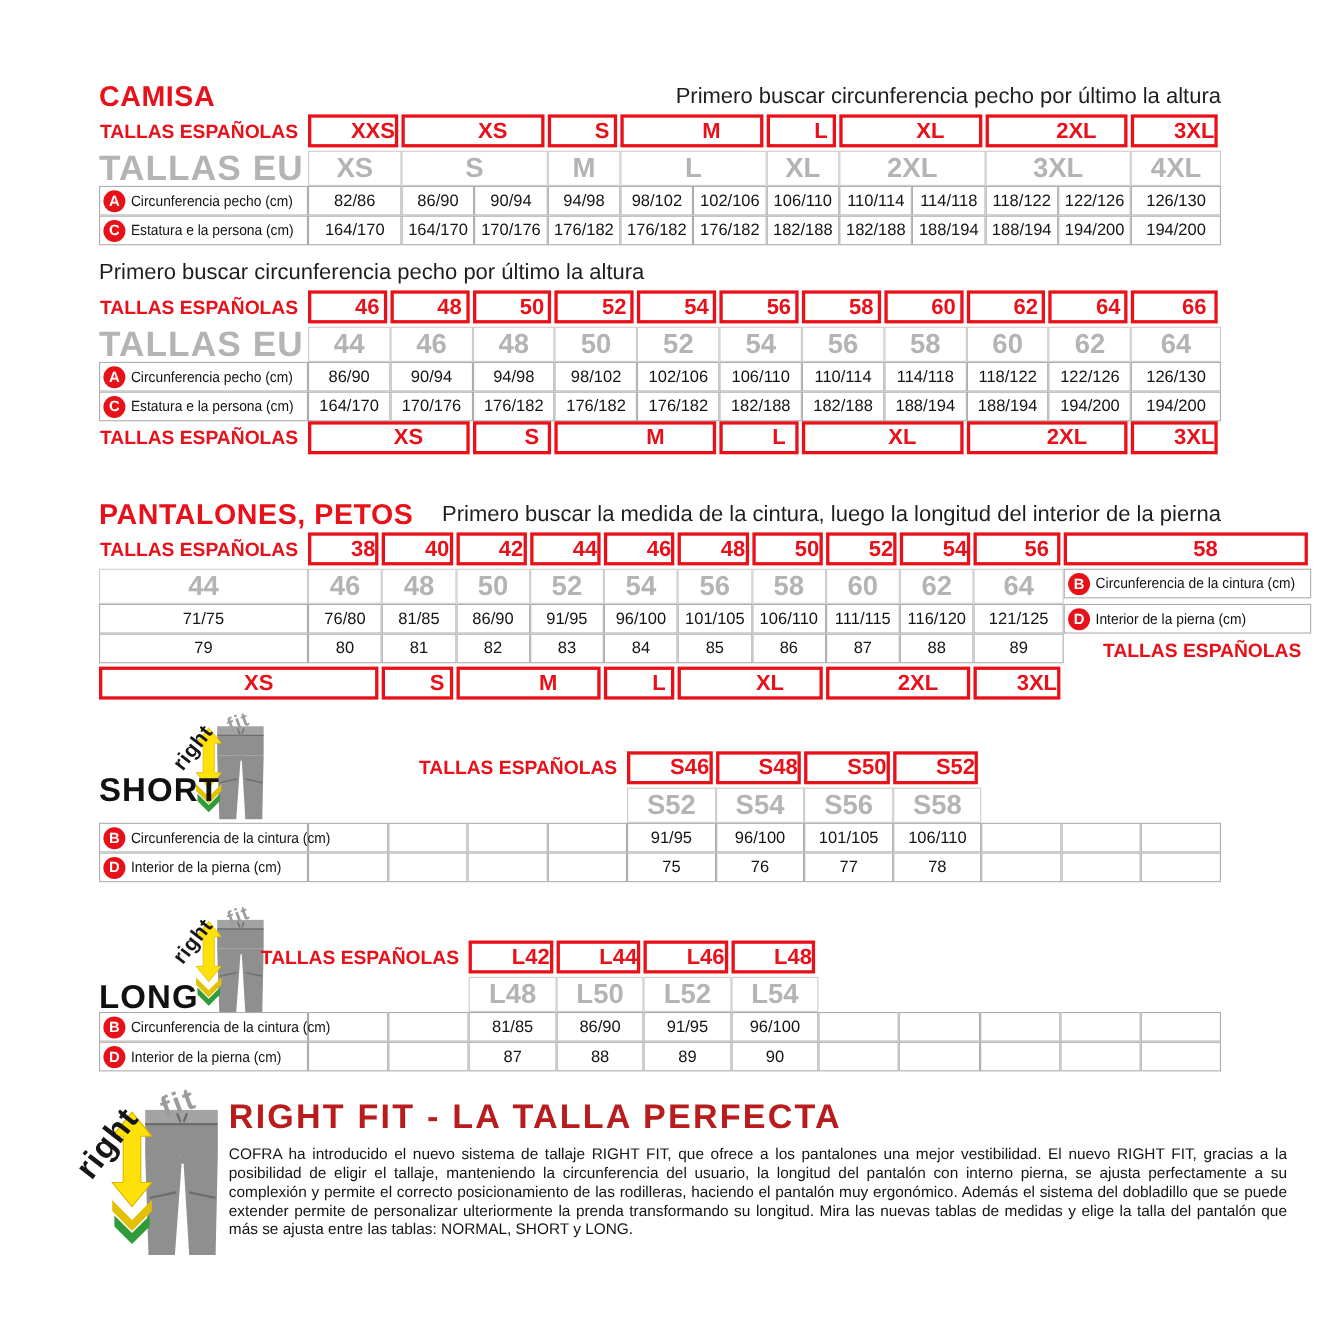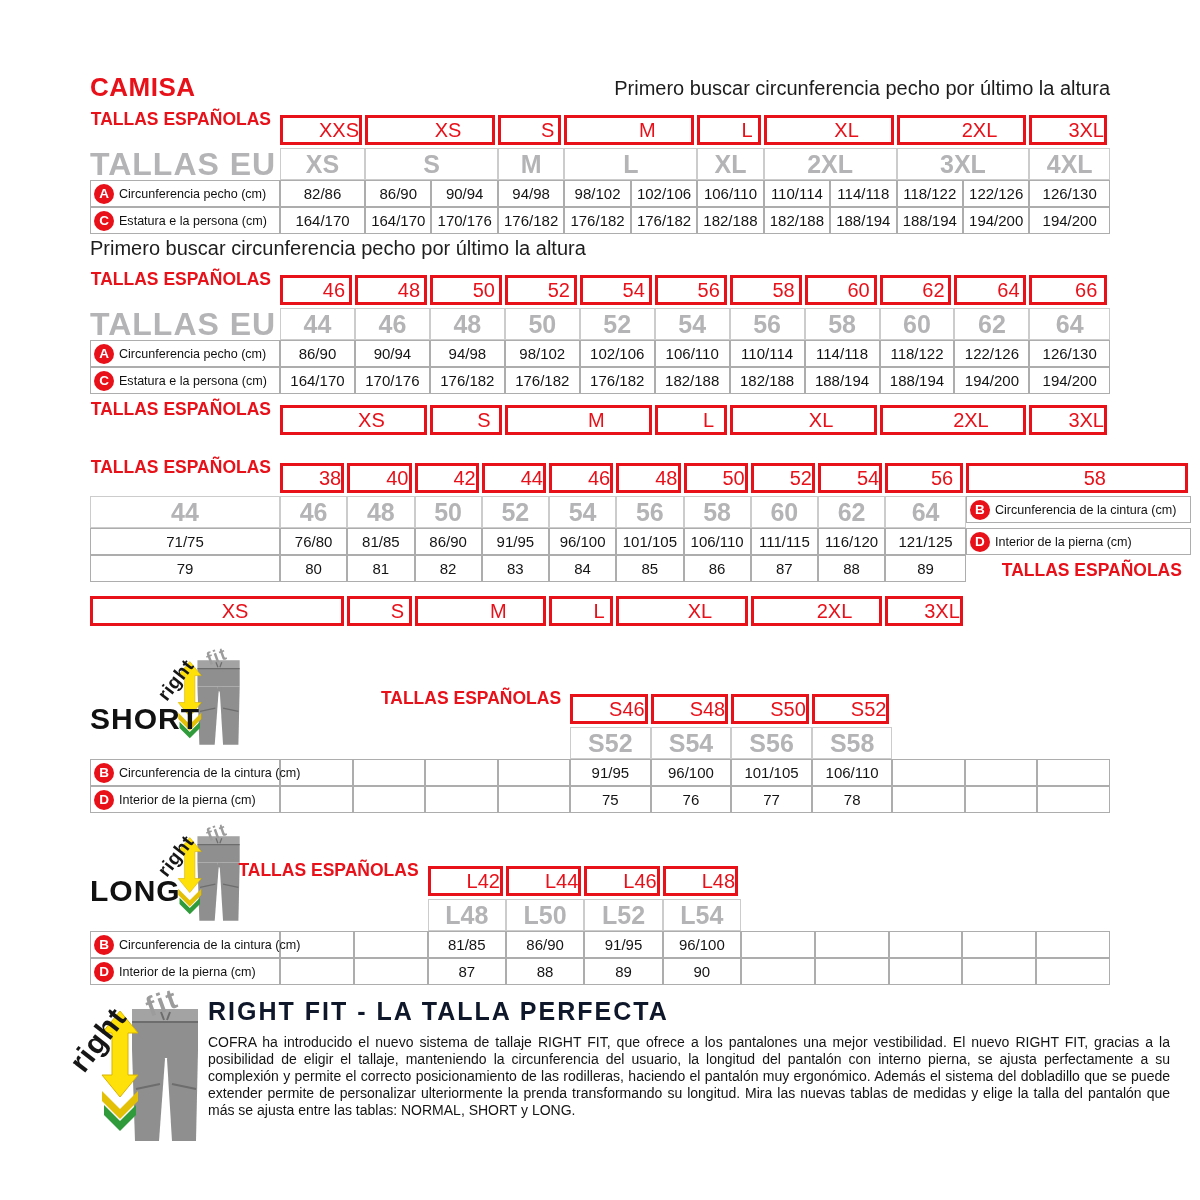--- a/index.html
+++ b/index.html
@@ -4,39 +4,39 @@
 <style>
   html,body{margin:0;padding:0;background:#fff;}
   body{width:1200px;height:1200px;position:relative;font-family:"Liberation Sans",sans-serif;color:#111;overflow:hidden;}
   .section{position:absolute;left:90px;width:1020px;}
   .sec-head{display:flex;justify-content:space-between;align-items:flex-end;height:28px;margin-bottom:4px;}
   .sec-title{color:#e8111a;font-weight:bold;font-size:26px;letter-spacing:.5px;line-height:1;}
   .sec-note{font-size:20px;color:#1d1d1d;line-height:1;padding-bottom:2px;margin-top:48px;}
   .size-table{display:grid;width:1020px;}
   .cell{display:flex;align-items:center;justify-content:center;box-sizing:border-box;}
   .stub-red{justify-content:flex-end;color:#e8111a;font-weight:bold;font-size:17.5px;padding-right:9px;height:30px;white-space:nowrap;}
-  .box-red{border:3px solid #e8111a;color:#e8111a;font-weight:normal;font-size:20px;height:30px;margin:11px 3px 3px 0;padding-left:36px;}
+  .box-red{border:3px solid #e8111a;color:#e8111a;font-weight:bold;font-size:20px;height:30px;margin:0 3px 3px 0;padding-left:36px;}
   .stub-gray{justify-content:flex-start;color:#b4b4b6;font-weight:bold;font-size:32px;letter-spacing:1px;height:32px;white-space:nowrap;}
   .cell-gray{border:1px solid #cccccc;color:#b4b4b6;font-weight:bold;font-size:25px;height:32px;}
   .stub-data{justify-content:flex-start;border:1px solid #adadad;height:27px;padding-left:3px;gap:5px;background:#fff;}
   .cell-data{border:1px solid #adadad;font-size:15px;height:27px;background:#fff;color:#141414;}
   .spacer{height:27px;}
   .badge{display:inline-flex;align-items:center;justify-content:center;width:20px;height:20px;min-width:20px;border-radius:50%;background:#e8111a;color:#fff;font-weight:bold;font-size:13.5px;}
   .lbl{font-size:13.5px;white-space:nowrap;transform:scaleX(.93);transform-origin:0 50%;}
   
   .rf-name{position:absolute;left:0;font-weight:bold;font-size:30px;color:#111;letter-spacing:1px;}
   .rf-table{position:absolute;left:0;}
   
   .logo{position:absolute;width:120px;height:150px;}
   .logo-sm{transform:scale(.64);transform-origin:top left;}
   .lg-right{position:absolute;left:-10px;top:58px;transform:rotate(-52deg);transform-origin:left center;font-size:30px;font-weight:bold;color:#161616;letter-spacing:1px;}
   .lg-fit{position:absolute;left:60px;top:-6px;transform:rotate(-20deg);font-size:28px;font-weight:bold;color:#9c9c9c;letter-spacing:2px;}
   
   .rf-text{margin-left:118px;width:962px;}
-  .rf-heading{font-weight:bold;font-size:25px;letter-spacing:2px;color:#0f172a;margin:12px 0 8px 0;}
+  .rf-heading{font-weight:bold;font-size:31px;letter-spacing:2px;color:#b91c1c;margin:12px 0 8px 0;}
   .rf-para{font-size:14px;line-height:1.22;text-align:justify;margin:0;color:#141414;}
 </style>
 </head>
 <body>
 
 <div class="section" id="sec-camisa" style="top:72px">
   <div class="sec-head">
     <div class="sec-title">CAMISA</div>
     <div class="sec-note">Primero buscar circunferencia pecho por último la altura</div>
   </div>
@@ -158,20 +158,24 @@
       <div class="cell box-red">S</div>
       <div class="cell box-red" style="grid-column: span 2;">M</div>
       <div class="cell box-red">L</div>
       <div class="cell box-red" style="grid-column: span 2;">XL</div>
       <div class="cell box-red" style="grid-column: span 2;">2XL</div>
       <div class="cell box-red">3XL</div>
     </div>
 </div>
 
 <div class="section" id="sec-pantalones" style="top:452px">
+  <div class="sec-head">
+    <div class="sec-title">PANTALONES, PETOS</div>
+    <div class="sec-note">Primero buscar la medida de la cintura, luego la longitud del interior de la pierna</div>
+  </div>
   <div class="size-table" style="grid-template-columns: 190px repeat(11, 1fr);">
       <div class="cell stub-red">TALLAS ESPAÑOLAS</div>
       <div class="cell box-red">38</div>
       <div class="cell box-red">40</div>
       <div class="cell box-red">42</div>
       <div class="cell box-red">44</div>
       <div class="cell box-red">46</div>
       <div class="cell box-red">48</div>
       <div class="cell box-red">50</div>
       <div class="cell box-red">52</div>
@@ -302,21 +306,21 @@
       <polygon points="83,57 112,57 110,148 86,148 81,66" fill="#8f8f8f"></polygon>
       <rect x="77" y="57" width="6" height="8" fill="#8f8f8f"></rect>
       <path d="M46,29 H112 M50,96 L74,91 M86,91 L110,96 M75,19 L78,27 M84,19 L81,27" stroke="#6d6d6d" stroke-width="2" fill="none"></path>
       <polygon points="34,18 52,40 42,40 42,82 52,82 34,104 16,82 26,82 26,40 16,40" fill="#ffe10a" stroke="#d9b400" stroke-width="1"></polygon>
       <polygon points="16,98 34,116 52,98 52,108 34,126 16,108" fill="#e3c005"></polygon>
       <polygon points="18,112 34,128 50,112 50,122 34,138 18,122" fill="#2f9b3a"></polygon>
     </svg>
     <span class="lg-right">right</span>
     <span class="lg-fit">fit</span>
   </div>
-  <div class="rf-name" style="top:52px">LONG</div>
+  <div class="rf-name" style="top:68px">LONG</div>
   <div class="size-table rf-table" style="top: 33px; grid-template-columns: 190px repeat(11, 1fr);">
       <div class="cell stub-red" style="grid-column: span 3;">TALLAS ESPAÑOLAS</div>
       <div class="cell box-red">L42</div>
       <div class="cell box-red">L44</div>
       <div class="cell box-red">L46</div>
       <div class="cell box-red">L48</div>
       <div class="cell spacer" style="grid-column: span 5;"></div>
       <div class="cell spacer" style="grid-column: span 3;"></div>
       <div class="cell cell-gray">L48</div>
       <div class="cell cell-gray">L50</div>

